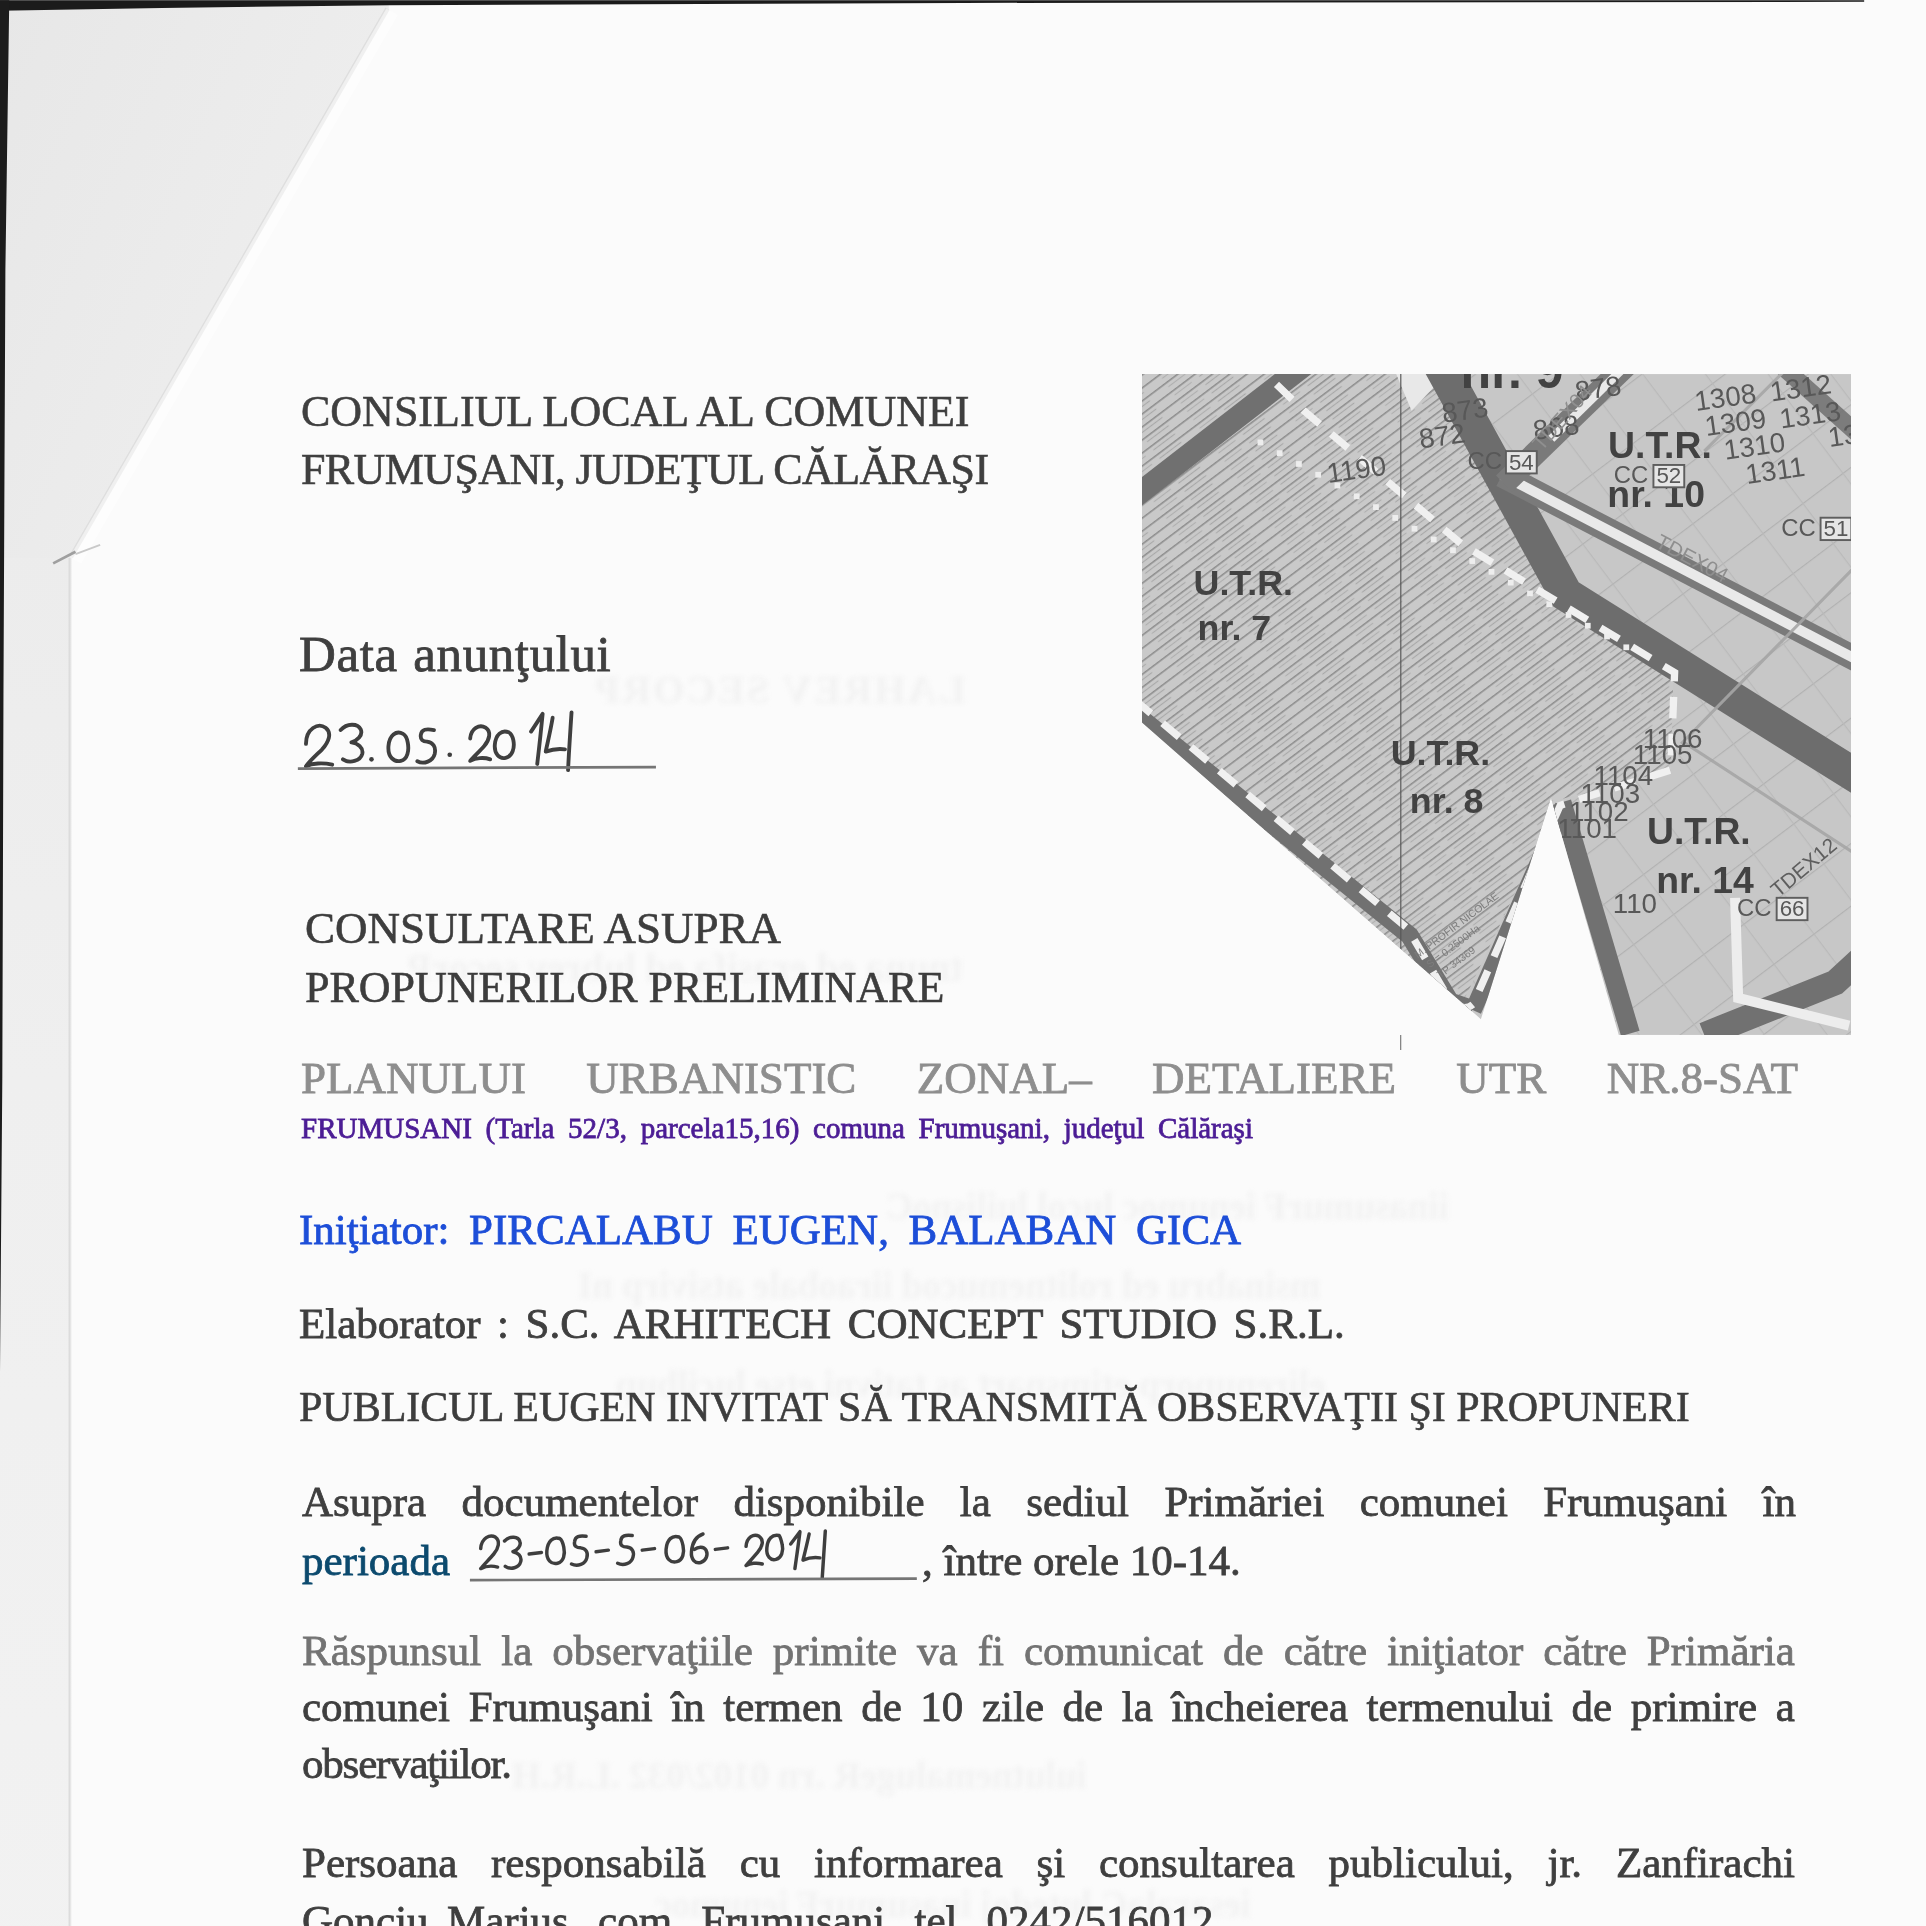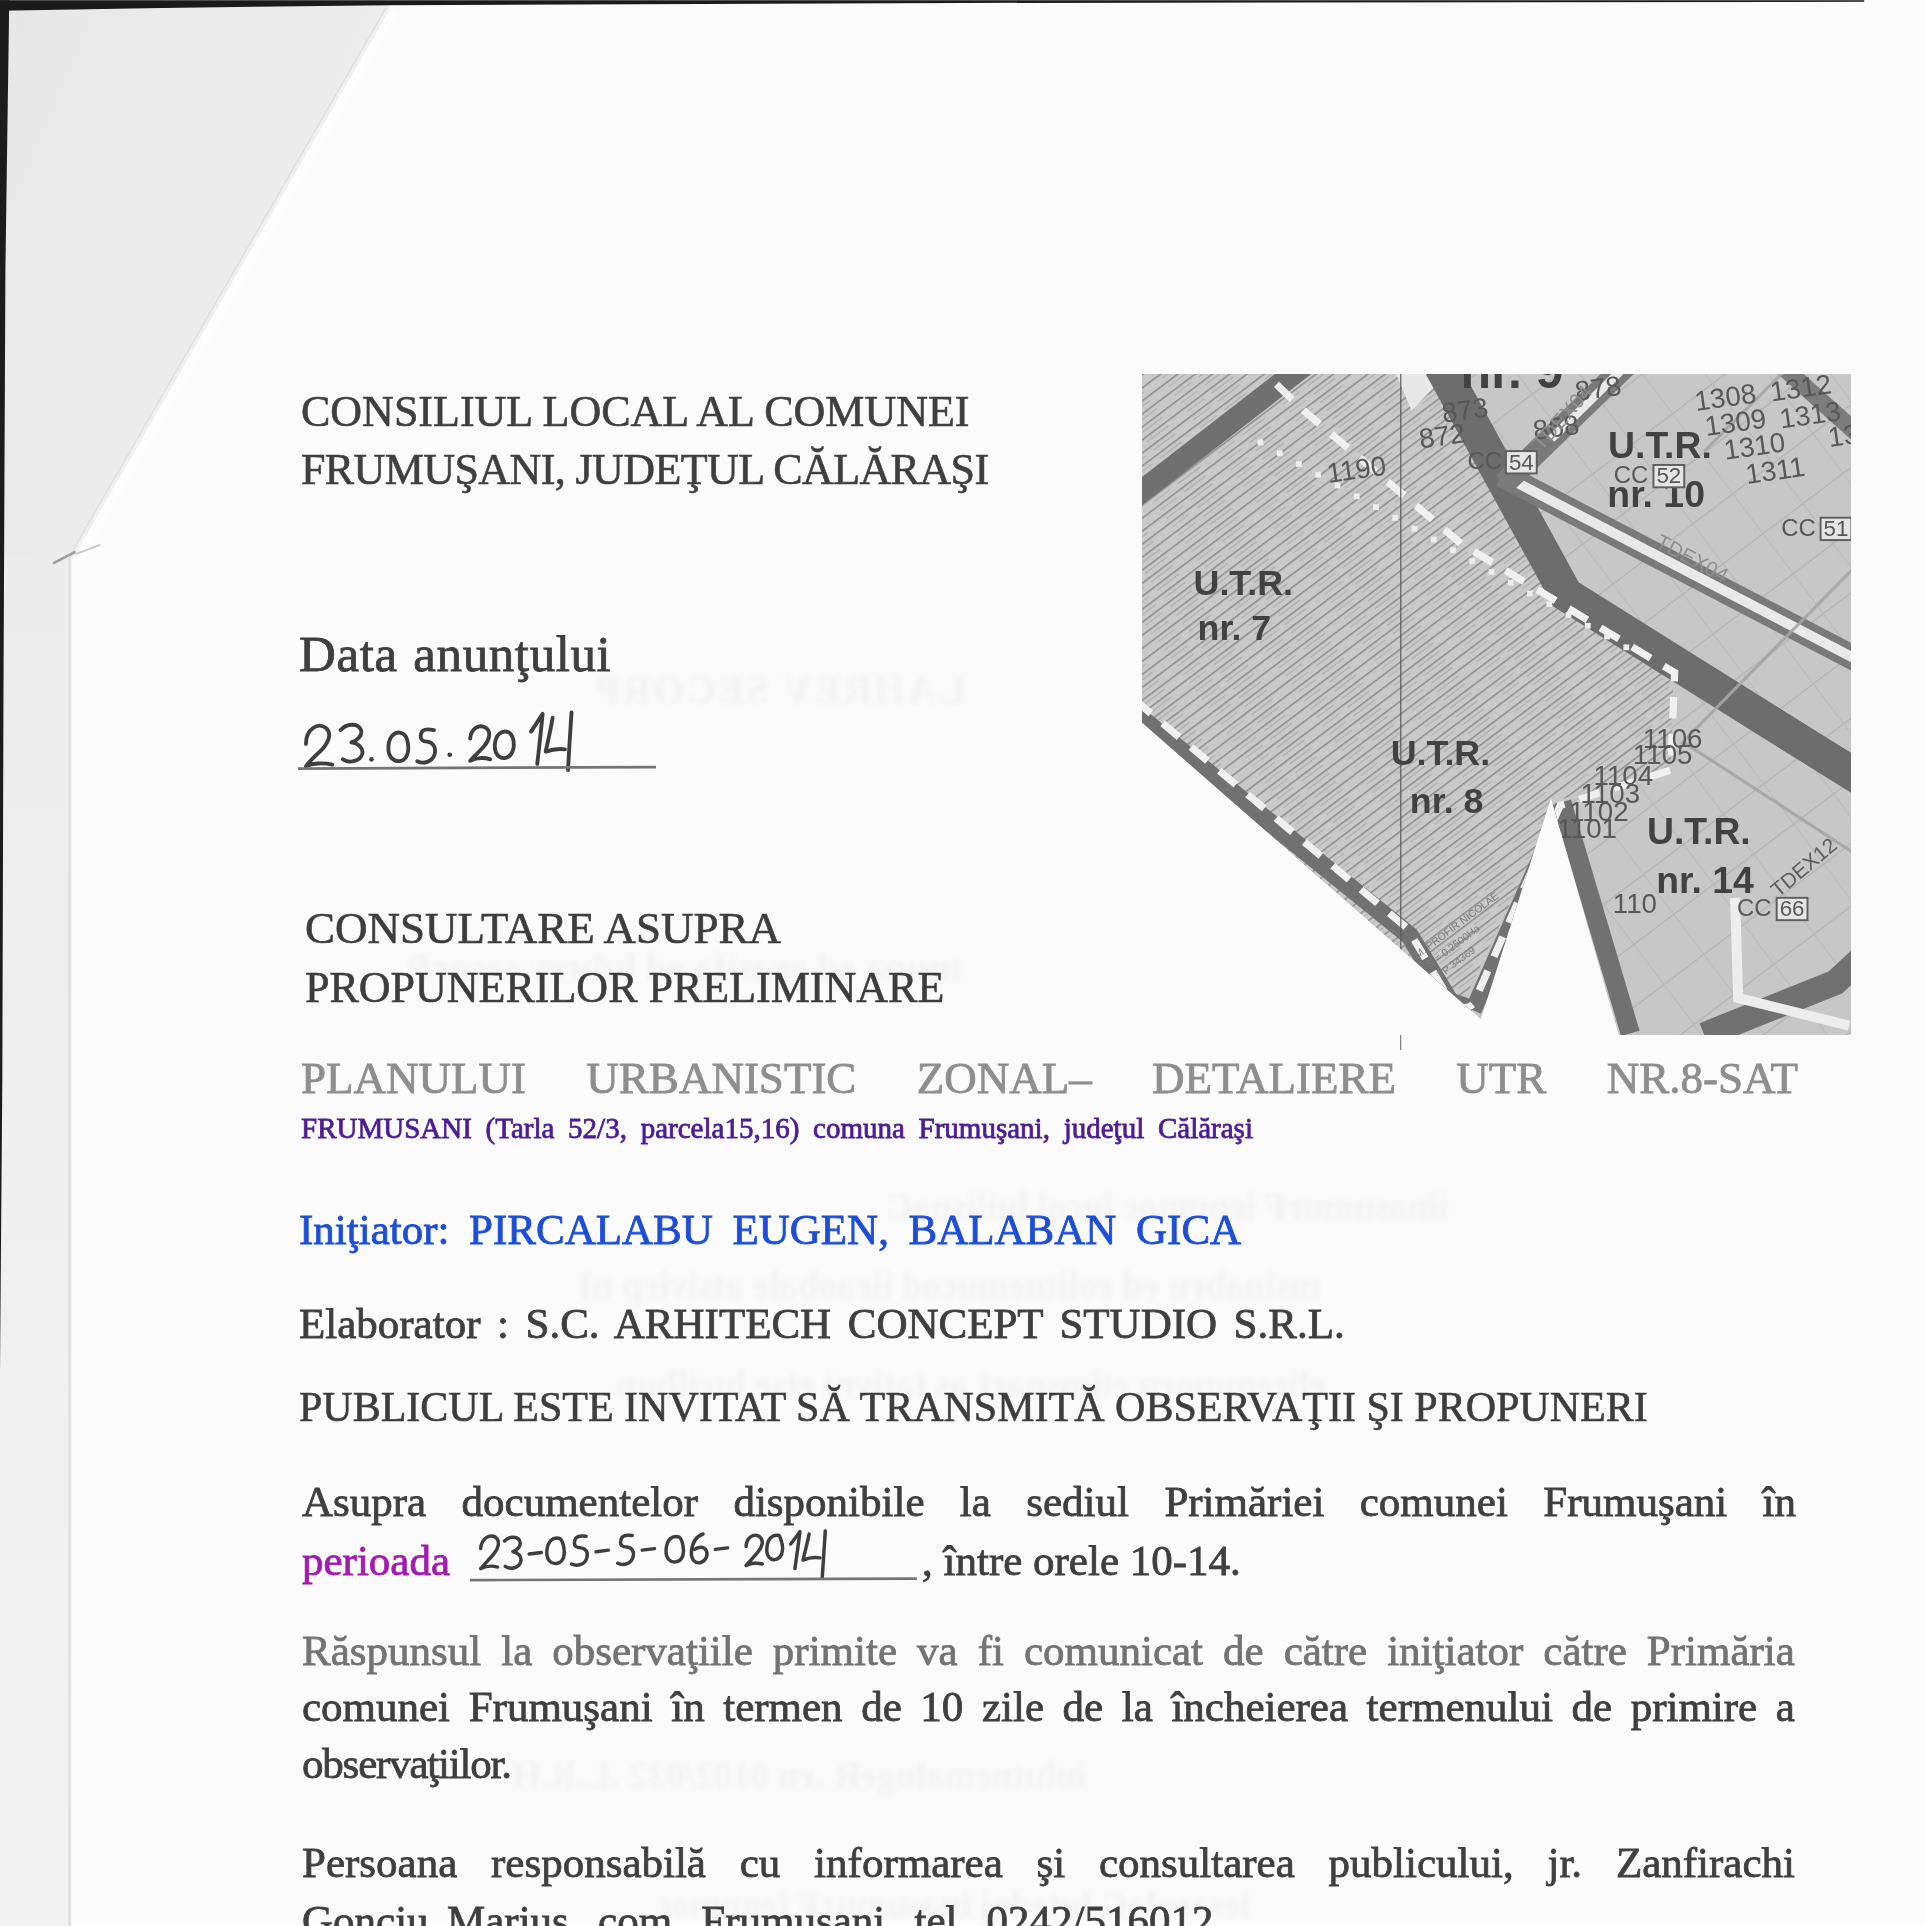--- a/index.html
+++ b/index.html
@@ -72,35 +72,35 @@
     <span>UTR</span>
     <span>NR.8-SAT</span>
   </div>
 
 <div class="ab tx" style="left:301px;top:1114px;font-size:29px;word-spacing:6.5px;color:#4c1d95">FRUMUSANI (Tarla 52/3, parcela15,16) comuna Frumuşani, judeţul Călăraşi</div>
 
 <div class="ab tx" style="left:299px;top:1208px;font-size:43px;word-spacing:8.9px;color:#1d4ed8">Iniţiator: PIRCALABU EUGEN, BALABAN GICA</div>
 
 <div class="ab tx" style="left:299px;top:1302px;font-size:43px;word-spacing:5.8px;color:#3f3f3f">Elaborator : S.C. ARHITECH CONCEPT STUDIO S.R.L.</div>
 
-<div class="ab b tx" style="left:299px;top:1386px;font-size:42px;color:#3d3d3d">PUBLICUL ESTE INVITAT SĂ TRANSMITĂ OBSERVAŢII ŞI PROPUNERI</div>
+<div class="ab b tx" style="left:299px;top:1386px;font-size:42px;color:#3d3d3d">PUBLICUL EUGEN INVITAT SĂ TRANSMITĂ OBSERVAŢII ŞI PROPUNERI</div>
 
 <div class="ab jl tx" style="left:302px;top:1480px;width:1494px;font-size:43px;color:#3f3f3f">
     <span>Asupra</span>
     <span>documentelor</span>
     <span>disponibile</span>
     <span>la</span>
     <span>sediul</span>
     <span>Primăriei</span>
     <span>comunei</span>
     <span>Frumuşani</span>
     <span>în</span>
   </div>
 
-<div class="ab tx" style="left:302px;top:1539px;font-size:43px;color:#a21caf">perioada</div>
+<div class="ab tx" style="left:302px;top:1539px;font-size:43px;color:#0c4a6e">perioada</div>
 
 <div class="ab tx" style="left:922px;top:1539px;font-size:43px;color:#3f3f3f">, între orele 10-14.</div>
 
 <div class="ab jl tx" style="left:302px;top:1629px;width:1493px;font-size:43px;color:#737373">
     <span>Răspunsul</span>
     <span>la</span>
     <span>observaţiile</span>
     <span>primite</span>
     <span>va</span>
     <span>fi</span>

